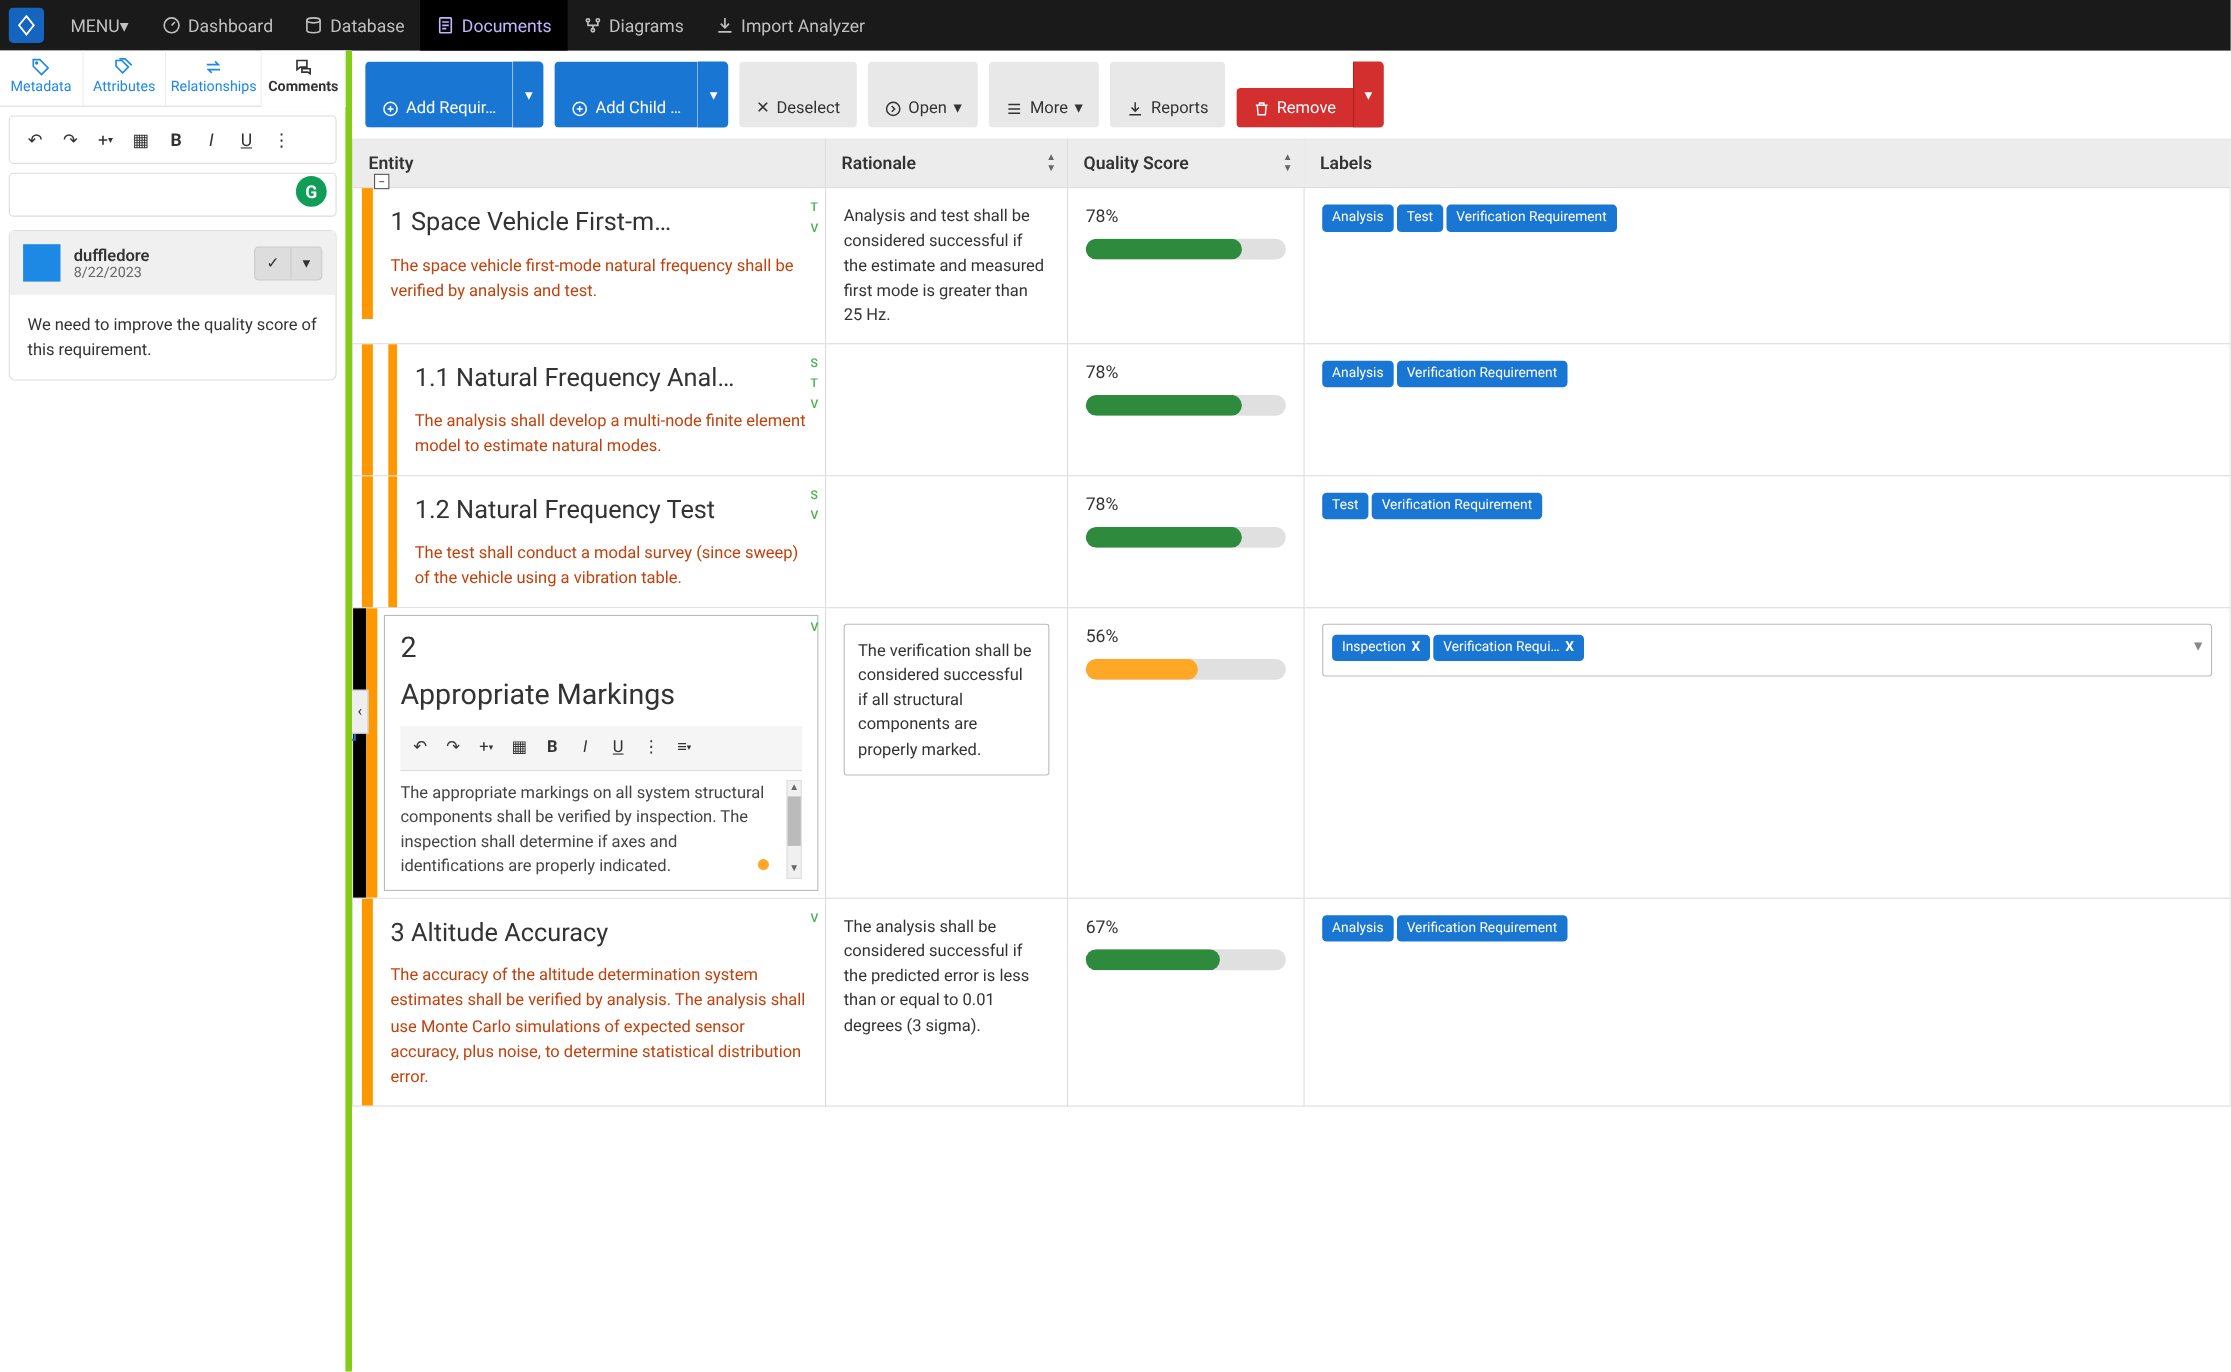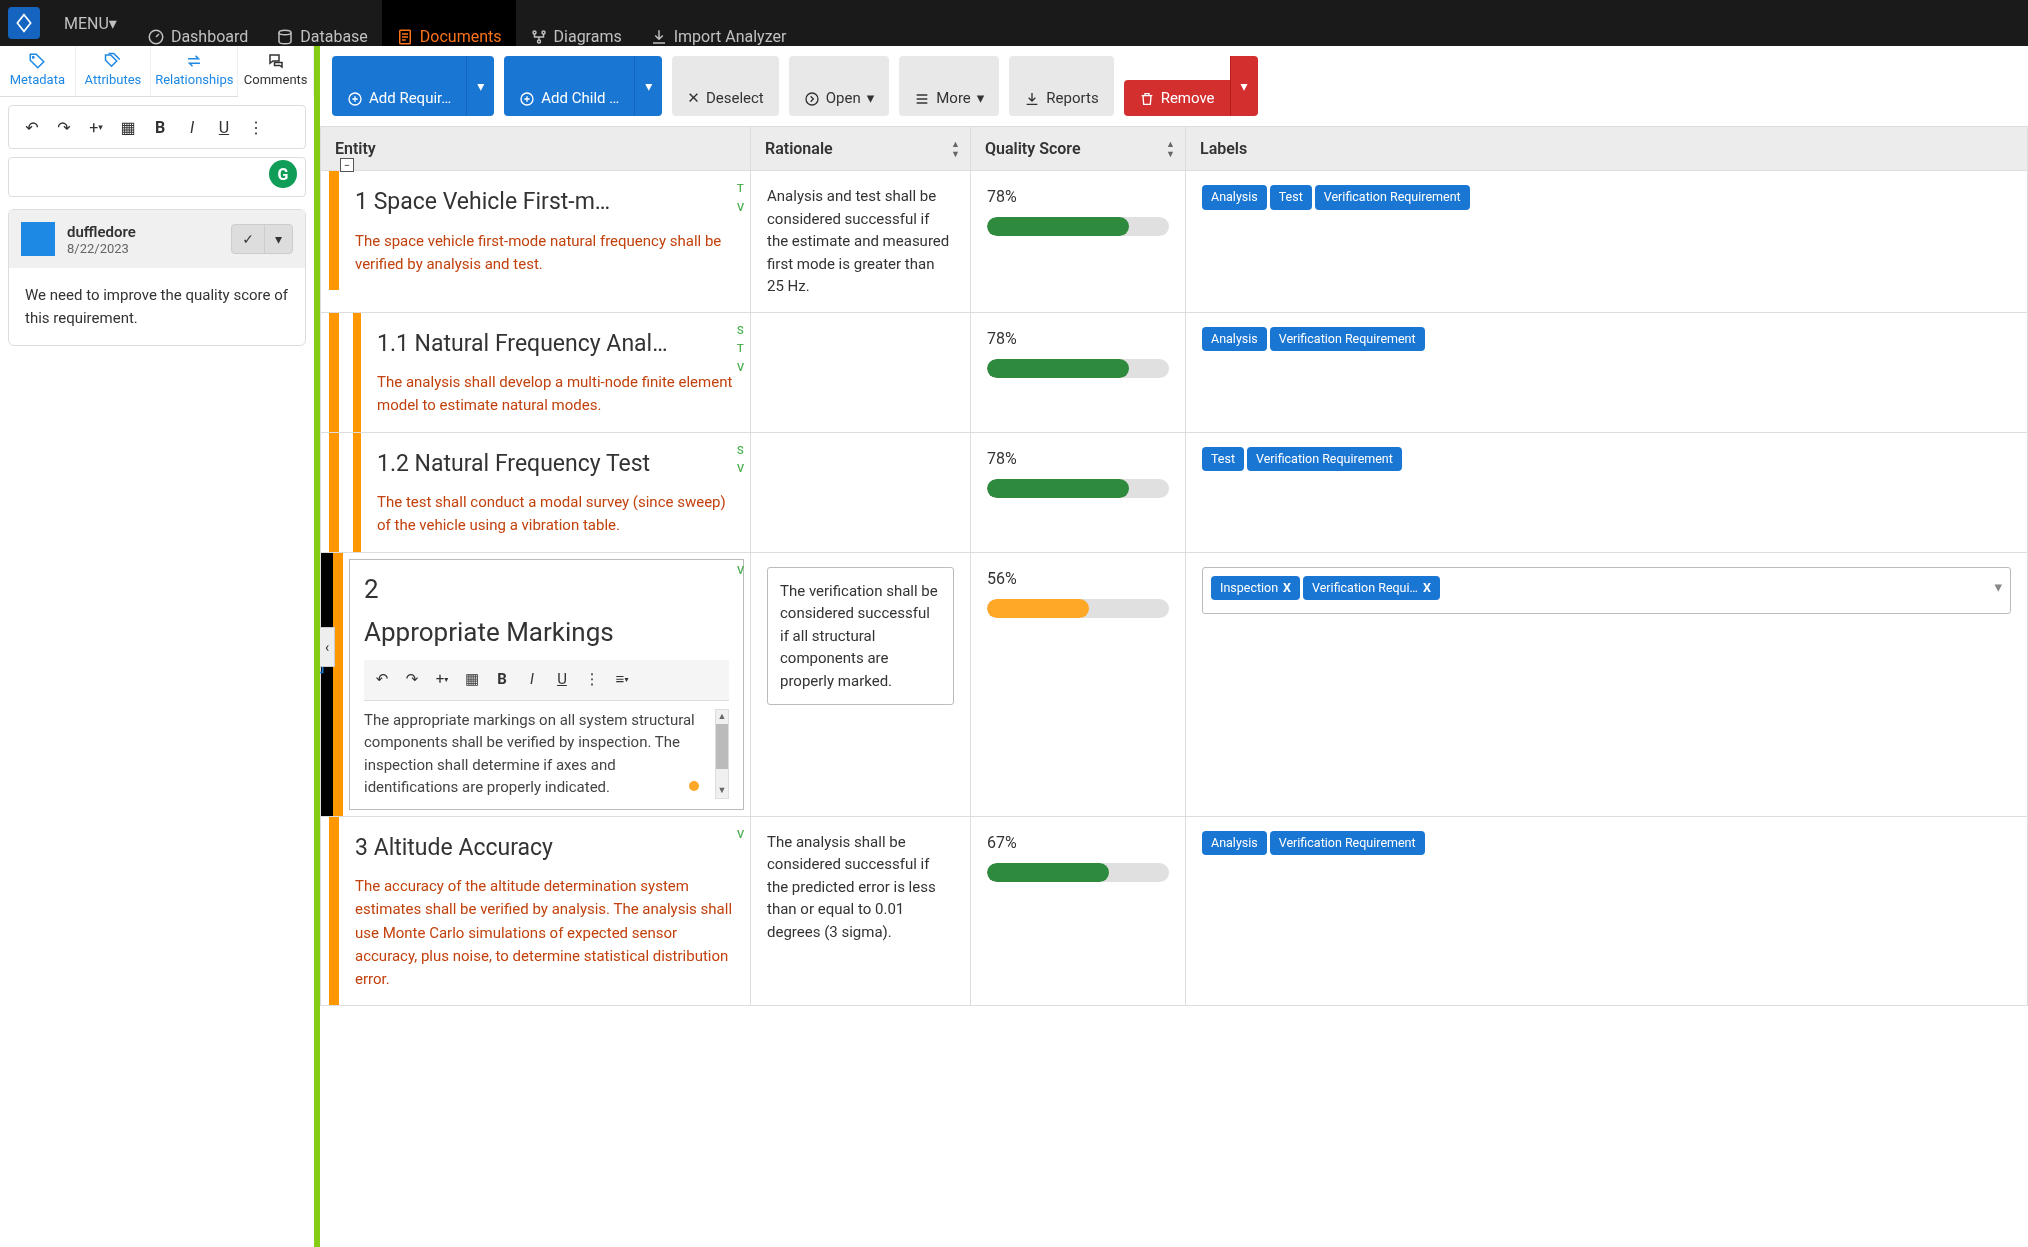--- a/index.html
+++ b/index.html
@@ -2,34 +2,34 @@
 <html><head>
 <meta charset="utf-8">
 <style>
 * { box-sizing: border-box; margin: 0; padding: 0; }
 body { font-family: -apple-system, BlinkMacSystemFont, "Segoe UI", Roboto, sans-serif; font-size: 14px; color: #333; background: #fff; }
 
 
 .topnav { background: #1a1a1a; color: #c0c0c0; display: flex; align-items: center; height: 46px; padding: 0 8px; }
 .logo { width: 32px; height: 32px; background: #1565c0; border-radius: 4px; display: flex; align-items: center; justify-content: center; margin-right: 10px; }
 .logo svg { width: 20px; height: 20px; }
-.nav-item { display: flex; align-items: flex-end; padding: 0 14px; height: 46px; cursor: pointer; font-size: 16px; gap: 6px; }
-.nav-item.active { background: #000; color: #f97316; }
+.nav-item { display: flex; align-items: center; padding: 0 14px; height: 46px; cursor: pointer; font-size: 16px; gap: 6px; }
+.nav-item.active { background: #000; color: #c4b5fd; }
 .nav-item svg { width: 18px; height: 18px; }
 .menu-drop { display: flex; align-items: center; gap: 0; padding-right: 8px; margin-right: 8px; }
 
 
 .shell { display: flex; height: calc(100vh - 46px); }
 .left-panel { width: 320px; border-right: 6px solid #84cc16; display: flex; flex-direction: column; background: #fff; }
 .right-panel { flex: 1; display: flex; flex-direction: column; overflow: hidden; position: relative; }
 
 
 .left-tabs { display: flex; border-bottom: 1px solid #ddd; }
 .ltab { flex: 1; text-align: center; padding: 6px 4px 8px; cursor: pointer; color: #1e88e5; font-size: 13px; border-right: 1px solid #eee; display: flex; flex-direction: column; align-items: center; gap: 2px; }
-.ltab.active { background: #fff; color: #333; font-weight: 400; border-bottom: 2px solid #fff; margin-bottom: -1px; }
+.ltab.active { background: #fff; color: #333; font-weight: 700; border-bottom: 2px solid #fff; margin-bottom: -1px; }
 .ltab svg { width: 20px; height: 18px; }
 
 
 .editor-toolbar { display: flex; align-items: center; gap: 2px; padding: 6px 8px; border: 1px solid #ddd; margin: 8px; border-radius: 4px; }
 .etb-btn { width: 30px; height: 30px; display: flex; align-items: center; justify-content: center; cursor: pointer; border-radius: 3px; font-size: 16px; }
 .editor-area { margin: 0 8px; border: 1px solid #ddd; border-radius: 4px; min-height: 40px; position: relative; padding: 12px; }
 .g-badge { position: absolute; right: 8px; bottom: 8px; width: 28px; height: 28px; border-radius: 50%; background: #0f9d58; color: #fff; display: flex; align-items: center; justify-content: center; font-weight: bold; font-size: 16px; }
 
 .add-comment { margin: 10px 8px; background: #8ecae6; color: #fff; border: none; border-radius: 4px; padding: 10px 16px; font-size: 15px; display: flex; align-items: center; gap: 8px; cursor: pointer; }
 

